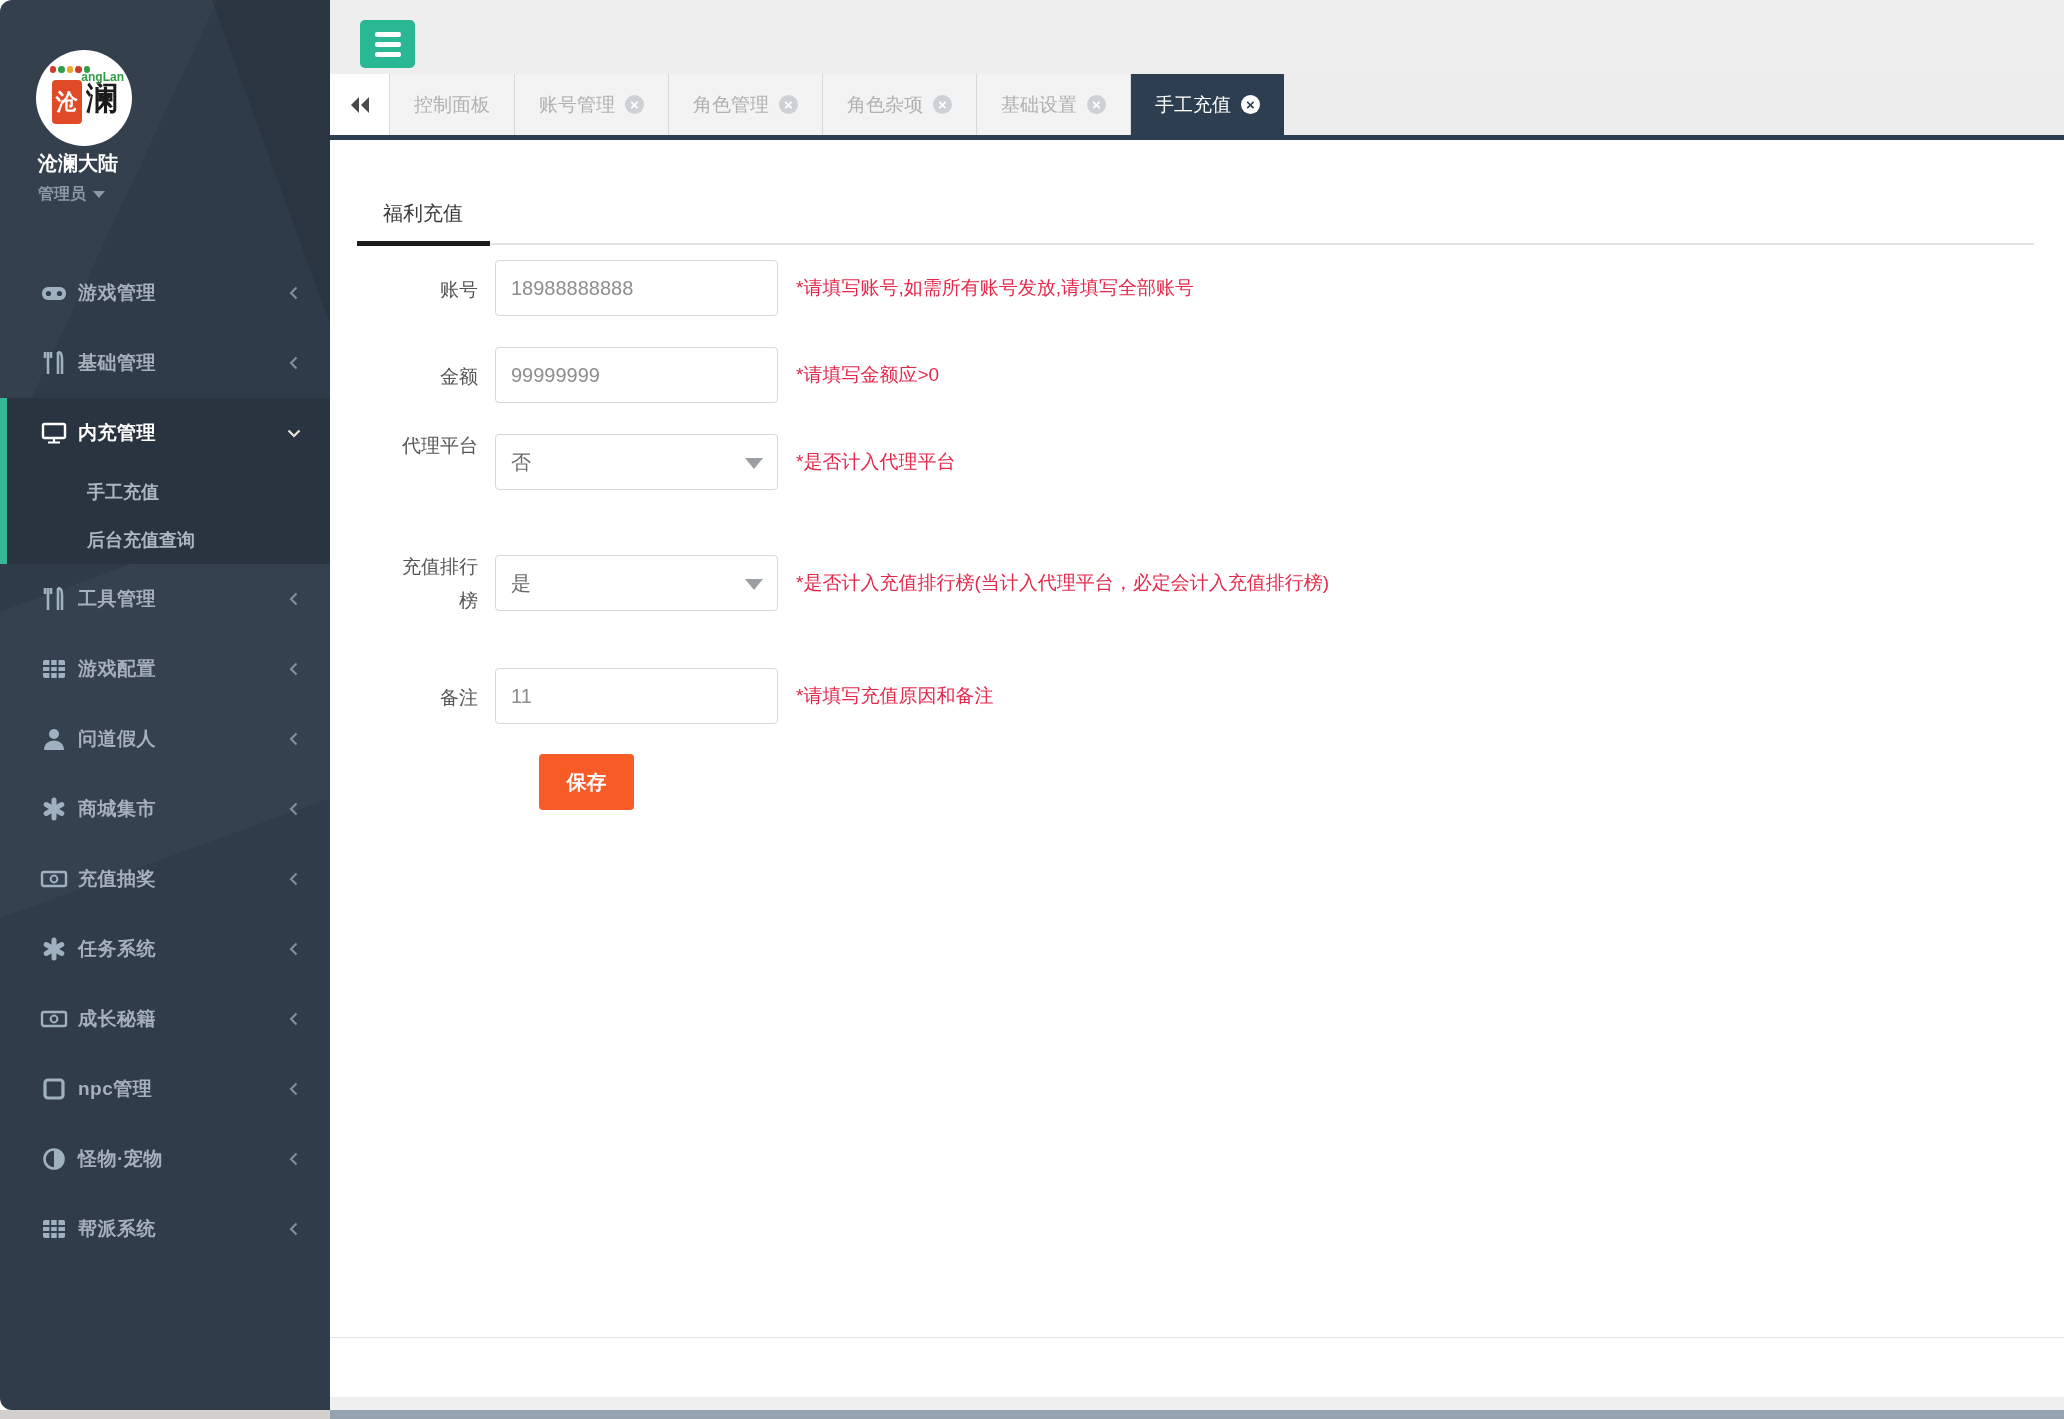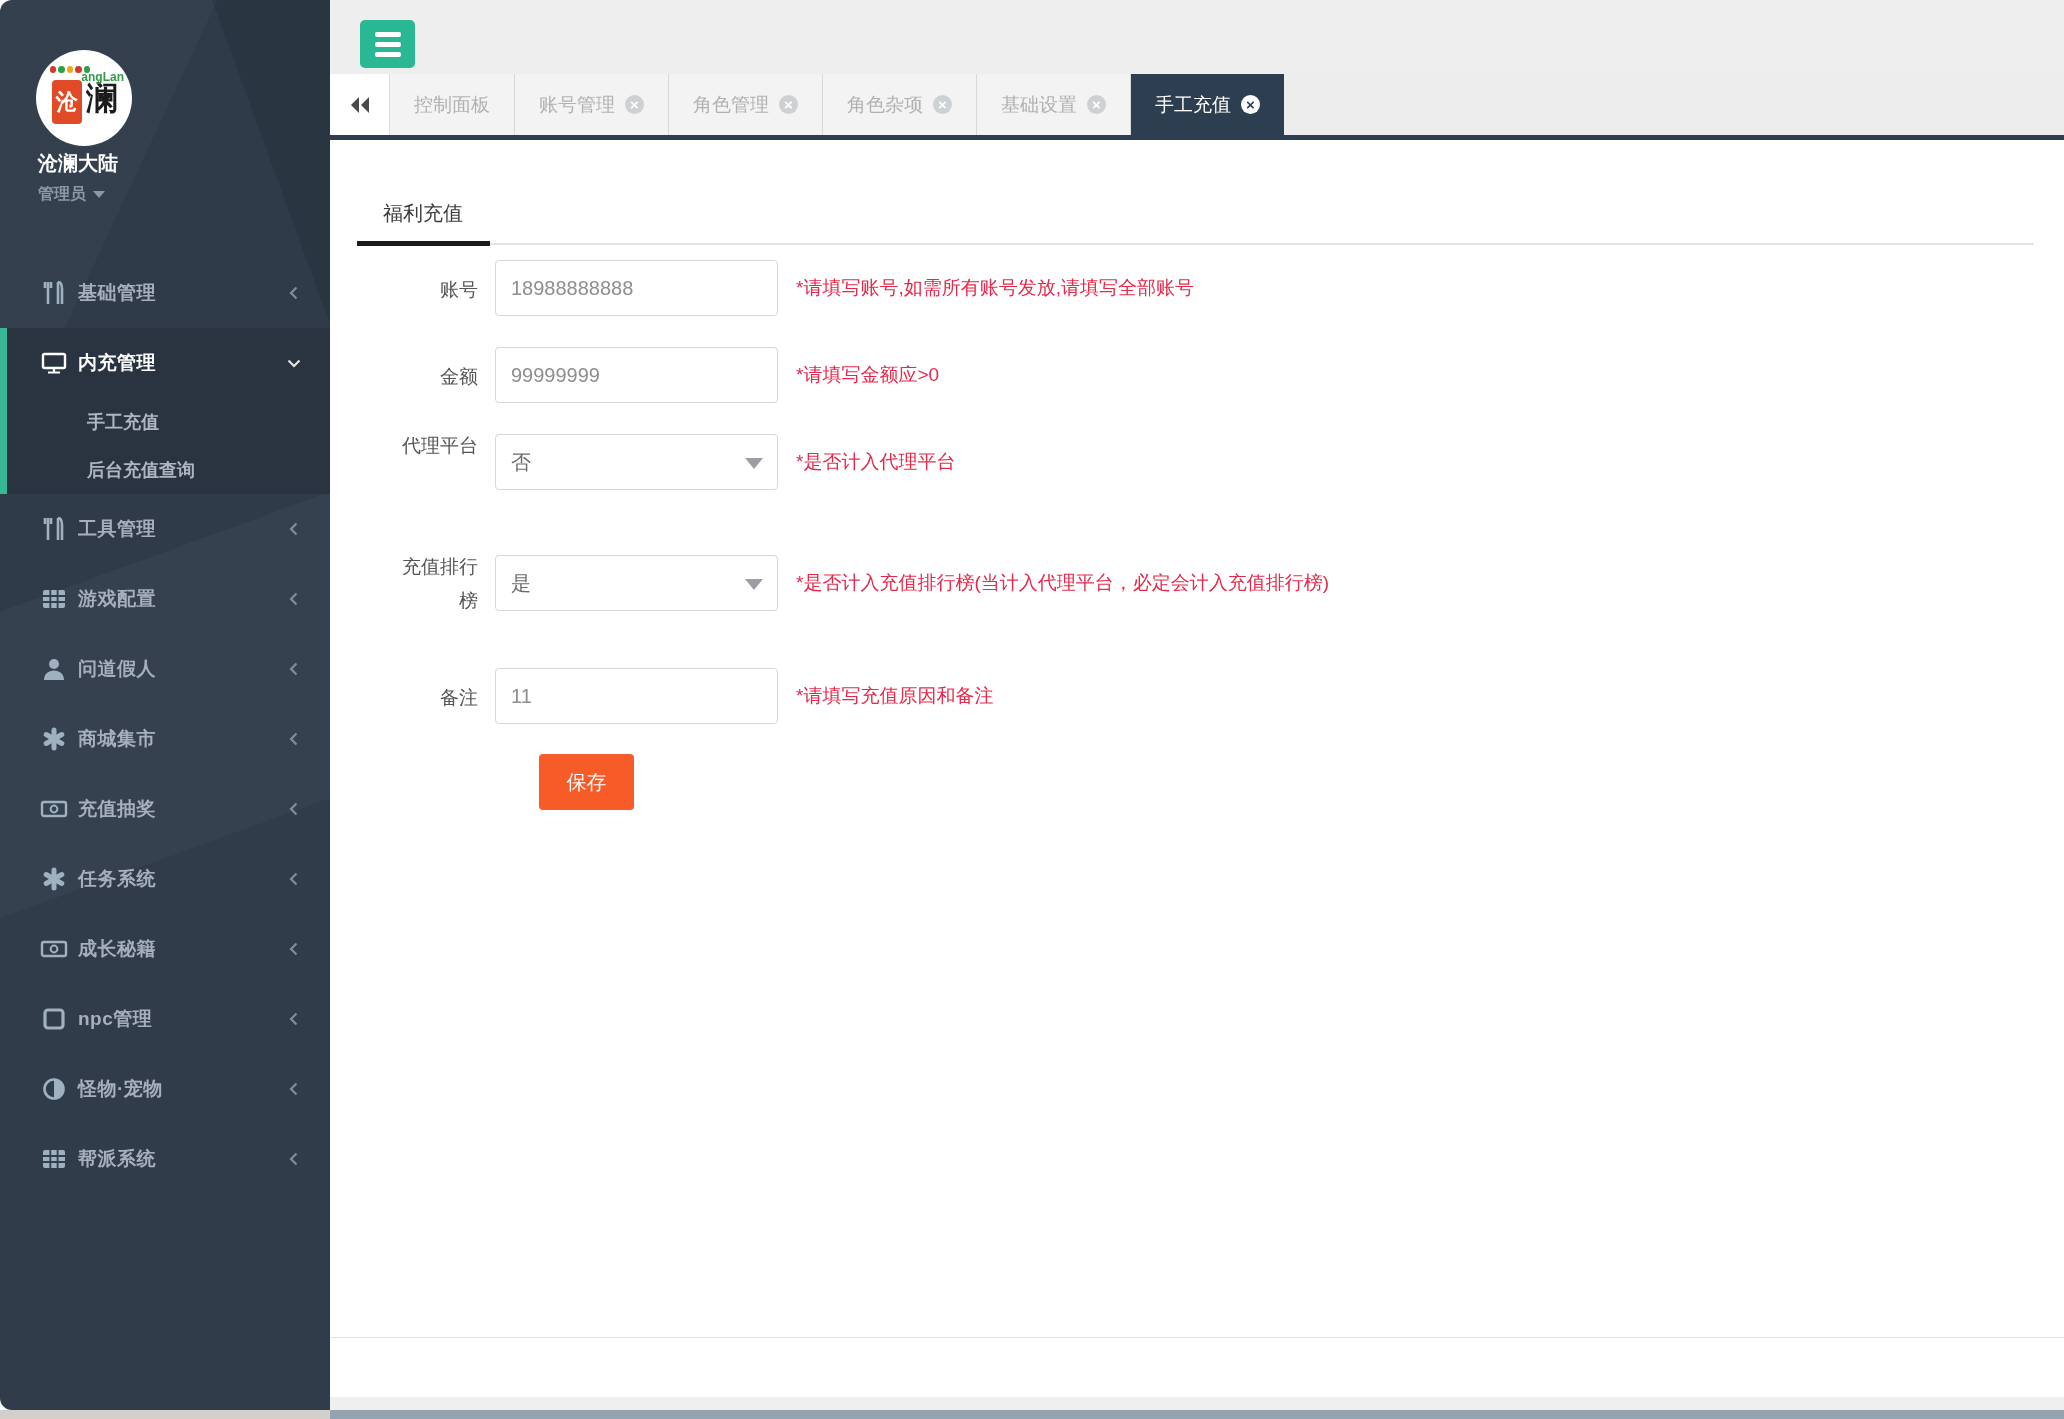--- a/index.html
+++ b/index.html
@@ -112,21 +112,21 @@
   }
   .select .sel-caret{
     position:absolute;right:14px;top:23px;width:0;height:0;
     border-left:9px solid transparent;border-right:9px solid transparent;border-top:11px solid #9b9fa3;
   }
   .hint{
     position:absolute;left:466px;font-size:19px;color:#e5294b;line-height:56px;white-space:nowrap;
   }
   .save-btn{
     position:absolute;left:209px;width:95px;height:56px;background:#f75b28;border:none;border-radius:4px;
-    color:#ffffff;font-size:20px;cursor:pointer;font-family:"Liberation Sans","DejaVu Sans",sans-serif;
+    color:#ffffff;font-size:20px;cursor:pointer;font-family:"Liberation Sans","DejaVu Sans",sans-serif;font-weight:bold;
   }
 
   
   .content-bottom-line{position:absolute;left:330px;top:1337px;width:1734px;height:1px;background:#e3e3e3;}
   .footer-band{position:absolute;left:330px;top:1397px;width:1734px;height:13px;background:#f0eff0;}
   .hscrollbar{position:absolute;left:0;top:1410px;width:2064px;height:9px;background:#d2cfcd;}
   .hscrollbar .thumb{position:absolute;left:330px;top:0;width:1734px;height:9px;background:#95a2b0;}
 
   svg{display:block;}
 </style>
@@ -152,20 +152,35 @@
     </div>
     <div class="user-name">沧澜大陆</div>
     <div class="user-role">
       <span>管理员</span>
       <span class="caret-down"></span>
     </div>
   </div>
 
   <div class="menu">
 
+    <div class="menu-item">
+      <span class="mi-icon">
+        <svg width="28" height="28" viewBox="0 0 28 28">
+            <rect x="2" y="8" width="24" height="13" rx="6" fill="currentColor"></rect>
+            <circle cx="8.5" cy="14.5" r="2.6" fill="#323e4d"></circle>
+            <circle cx="19.5" cy="14.5" r="2.6" fill="#323e4d"></circle>
+          </svg>
+      </span>
+      <span class="mi-label">游戏管理</span>
+      <span class="mi-chevron">
+        <svg width="16" height="16" viewBox="0 0 16 16">
+            <path d="M10.5 2.5 L5 8 L10.5 13.5" stroke="currentColor" stroke-width="2.2" fill="none"></path>
+          </svg>
+      </span>
+    </div>
 
     <div class="menu-item">
       <span class="mi-icon">
         <svg width="26" height="26" viewBox="0 0 26 26">
             <path d="M7 2 v7 M4 2 v6 M10 2 v6 M7 9 v15" stroke="currentColor" stroke-width="2.6" fill="none"></path>
             <path d="M17 2 c3 0 4 4 4 7 v15 M17 2 v22" stroke="currentColor" stroke-width="2.6" fill="none"></path>
           </svg>
       </span>
       <span class="mi-label">基础管理</span>
       <span class="mi-chevron">

